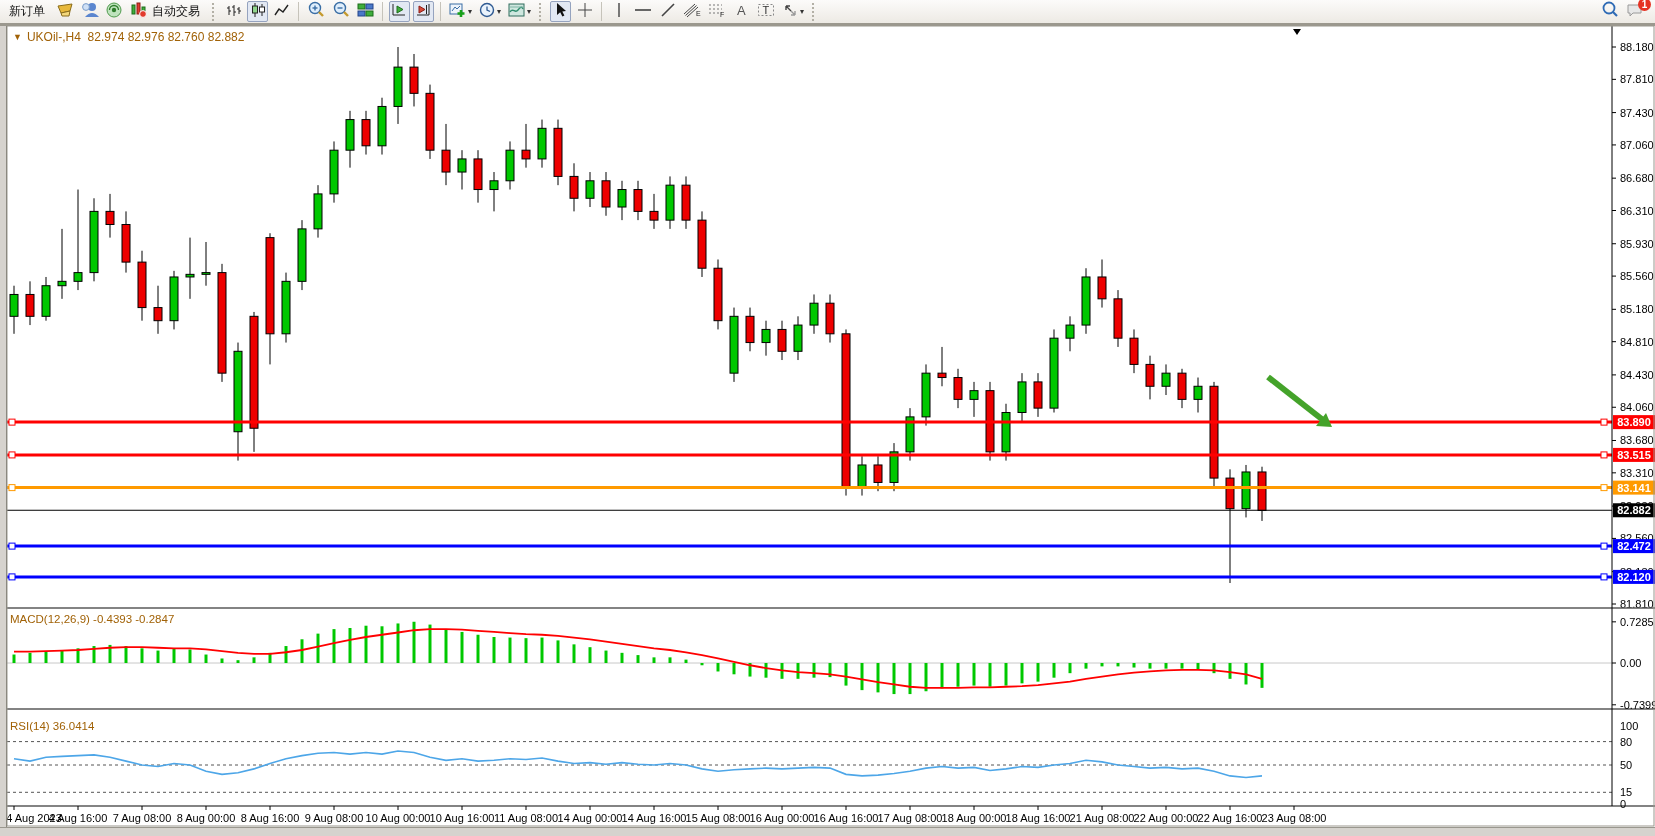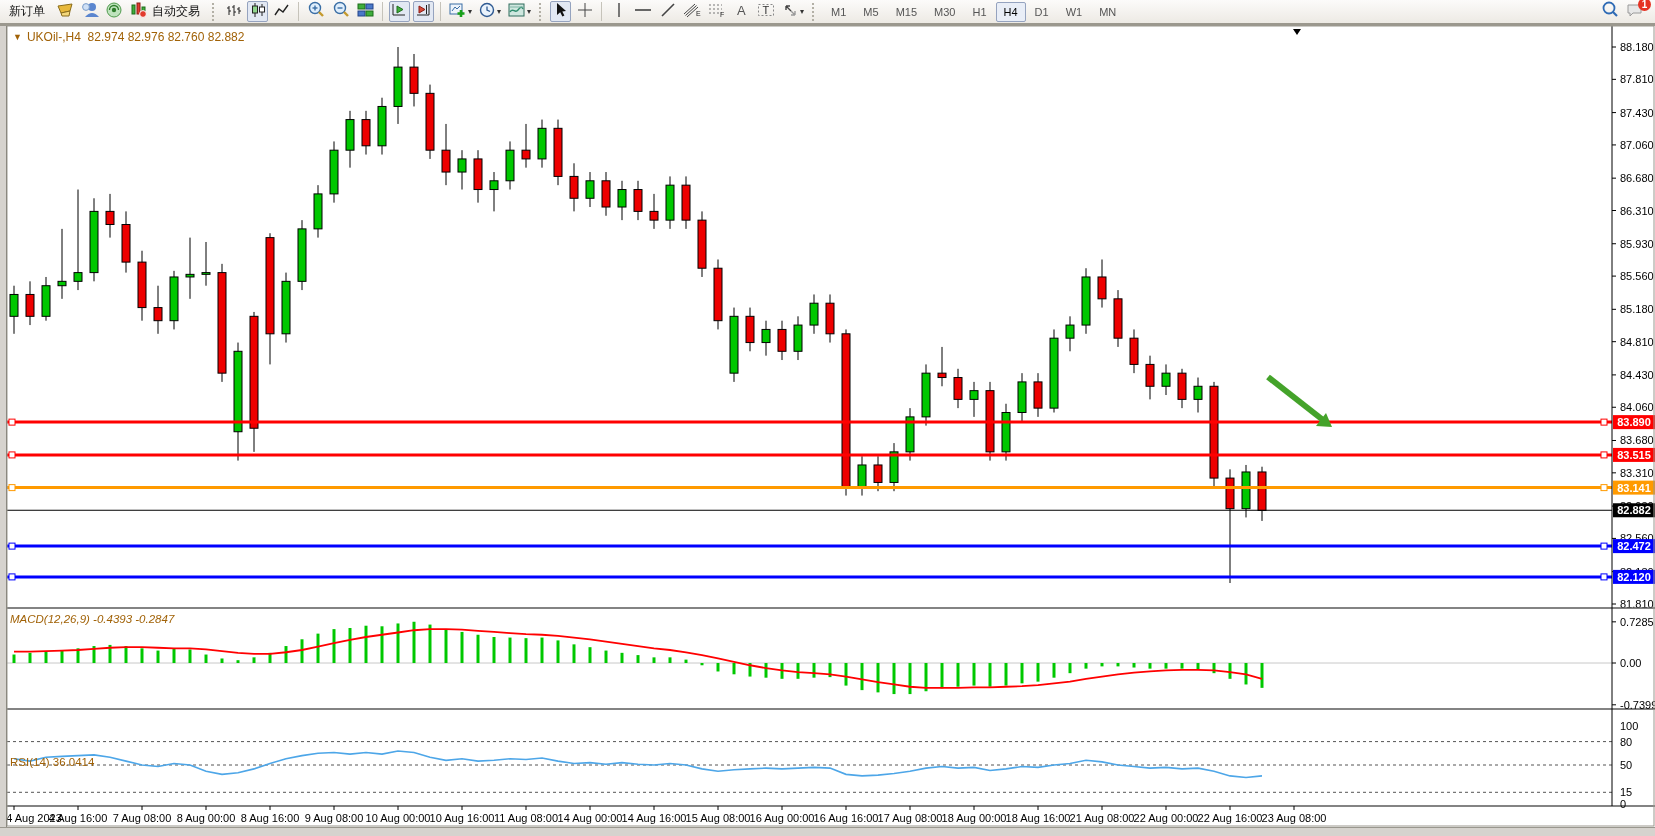--- a/index.html
+++ b/index.html
@@ -25,22 +25,22 @@
   
   .chart{position:absolute;left:0;top:26px;width:1655px;height:810px;background:#fff;}
   .chart svg{position:absolute;left:0;top:0;}
   .frame-left{position:absolute;left:0;top:26px;width:7px;height:810px;background:#d6d3ce;
     border-right:1px solid #8a887f;box-sizing:border-box;z-index:5;}
   .frame-bottom{position:absolute;left:0;top:827px;width:1655px;height:9px;background:#d6d3ce;
     border-top:1px solid #9a978e;box-sizing:border-box;z-index:6;}
   .overlay{position:absolute;font-size:11.5px;color:#a16207;white-space:nowrap;z-index:4;}
   .chart-title{left:13px;top:4px;font-size:12px;}
   .chart-title .tri{font-size:9px;margin-right:5px;position:relative;top:-1px;}
-  .macd-label{left:10px;top:587px;font-style:italic;}
-  .rsi-label{left:10px;top:694px;margin-top:36px;}
+  .macd-label{left:10px;top:587px;}
+  .rsi-label{left:10px;top:694px;}
 </style>
 </head>
 <body>
 
 <div class="toolbar">
   <span class="tbtn">
     <span class="tlabel">新订单</span>
   </span>
   <span class="tbtn">
     <span>
@@ -274,31 +274,20 @@
       <svg width="17" height="16">
           <path d="M4 4 L9 9 M4 4 h4 M4 4 v4" stroke="#444" stroke-width="1.4" fill="none"></path>
           <path d="M13 13 L9 9 M13 13 h-4 M13 13 v-4" stroke="#9a9a9a" stroke-width="1.4" fill="none"></path>
         </svg>
     </span>
     <span class="caret">▾</span>
   </span>
 
   <span class="thandle"></span>
 
-  <span class="tfgroup">
-      <span class="tfbtn">M1</span>
-      <span class="tfbtn">M5</span>
-      <span class="tfbtn">M15</span>
-      <span class="tfbtn">M30</span>
-      <span class="tfbtn">H1</span>
-      <span class="tfbtn active">H4</span>
-      <span class="tfbtn">D1</span>
-      <span class="tfbtn">W1</span>
-      <span class="tfbtn">MN</span>
-    </span>
 
   <span class="spacer"></span>
 
   <span class="tbtn">
     <span>
       <svg width="18" height="17">
           <circle cx="8" cy="7" r="5.5" fill="none" stroke="#2f6bb5" stroke-width="1.8"></circle>
           <line x1="12" y1="11" x2="16" y2="15" stroke="#2f6bb5" stroke-width="2.2"></line>
         </svg>
     </span>

